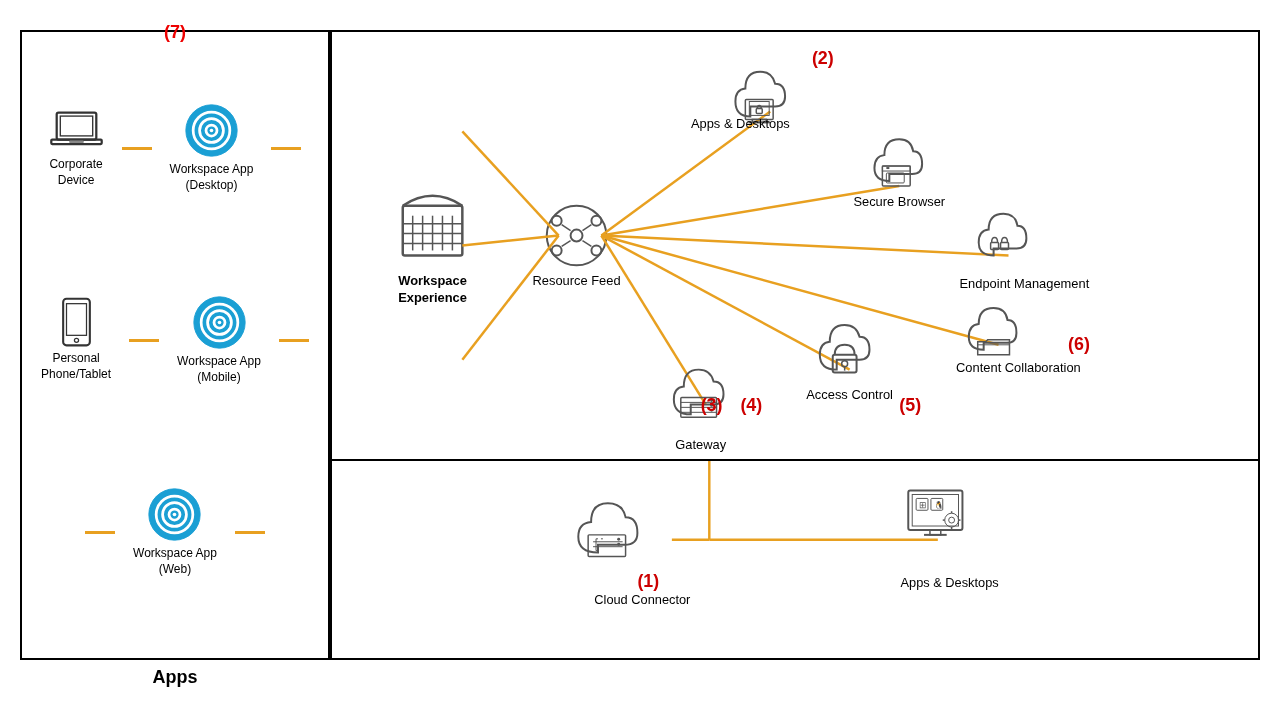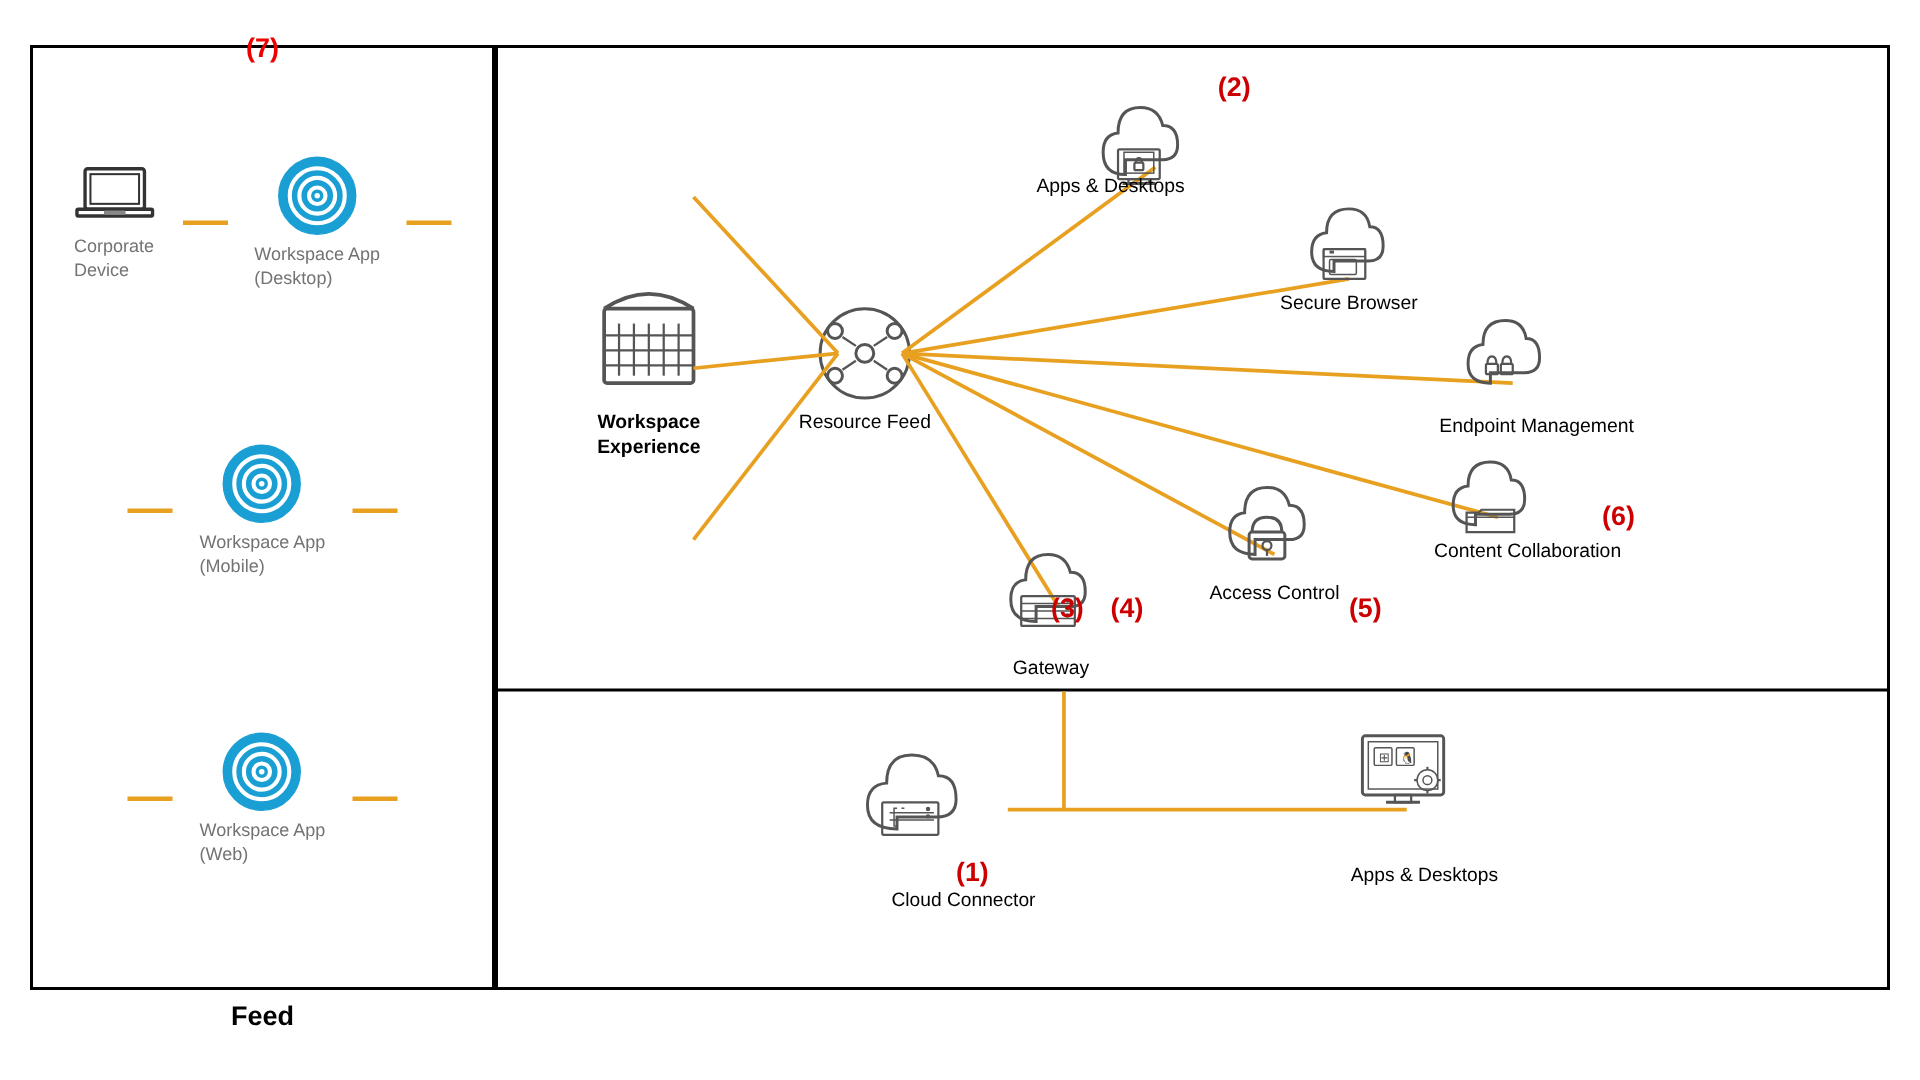--- a/index.html
+++ b/index.html
@@ -64,22 +64,22 @@
     }
 
     .device-item {
       display: flex;
       flex-direction: column;
       align-items: center;
       gap: 4px;
     }
     .device-item span {
       font-size: 12px;
-      text-align: left;
-      color: #737373;
+      text-align: center;
+      color: #000000;
       line-height: 1.3;
     }
 
     .connector-line {
       width: 30px;
       height: 3px;
       background: #e8a020;
       align-self: center;
     }
 
@@ -145,20 +145,28 @@
           <circle cx="30" cy="30" r="13" fill="none" stroke="white" stroke-width="3"></circle>
           <circle cx="30" cy="30" r="6" fill="none" stroke="white" stroke-width="3"></circle>
           <circle cx="30" cy="30" r="2" fill="white"></circle>
         </svg>
         <span>Workspace App<br>(Desktop)</span>
       </div>
       <div class="connector-line"></div>
     </div>
 
     <div class="device-row">
+      <div class="device-item">
+        <svg viewBox="0 0 40 60" width="35" height="50">
+          <rect x="4" y="2" width="32" height="56" rx="4" ry="4" fill="none" stroke="#333" stroke-width="2.5"></rect>
+          <rect x="8" y="8" width="24" height="38" fill="none" stroke="#333" stroke-width="1.5"></rect>
+          <circle cx="20" cy="52" r="2.5" fill="none" stroke="#333" stroke-width="1.5"></circle>
+        </svg>
+        <span>Personal<br>Phone/Tablet</span>
+      </div>
       <div class="connector-line"></div>
       <div class="device-item">
         <svg viewBox="0 0 60 60" width="55" height="55">
           <circle cx="30" cy="30" r="28" fill="#1a9fd4" stroke="#1a9fd4" stroke-width="1"></circle>
           <circle cx="30" cy="30" r="20" fill="none" stroke="white" stroke-width="3"></circle>
           <circle cx="30" cy="30" r="13" fill="none" stroke="white" stroke-width="3"></circle>
           <circle cx="30" cy="30" r="6" fill="none" stroke="white" stroke-width="3"></circle>
           <circle cx="30" cy="30" r="2" fill="white"></circle>
         </svg>
         <span>Workspace App<br>(Mobile)</span>
@@ -174,21 +182,21 @@
           <circle cx="30" cy="30" r="20" fill="none" stroke="white" stroke-width="3"></circle>
           <circle cx="30" cy="30" r="13" fill="none" stroke="white" stroke-width="3"></circle>
           <circle cx="30" cy="30" r="6" fill="none" stroke="white" stroke-width="3"></circle>
           <circle cx="30" cy="30" r="2" fill="white"></circle>
         </svg>
         <span>Workspace App<br>(Web)</span>
       </div>
       <div class="connector-line"></div>
     </div>
 
-    <div class="user-label">Feed</div>
+    <div class="user-label">Apps</div>
   </div>
 
   <div class="right-section">
 
     <div class="top-panel">
 
       <svg class="main-svg" viewBox="0 0 910 430">
 
         <g transform="translate(60, 155)">
 

